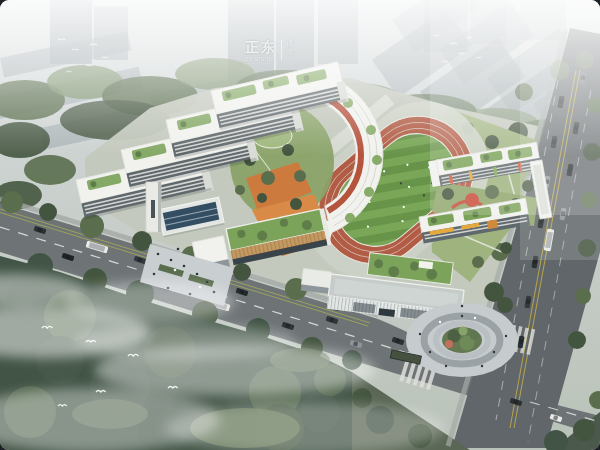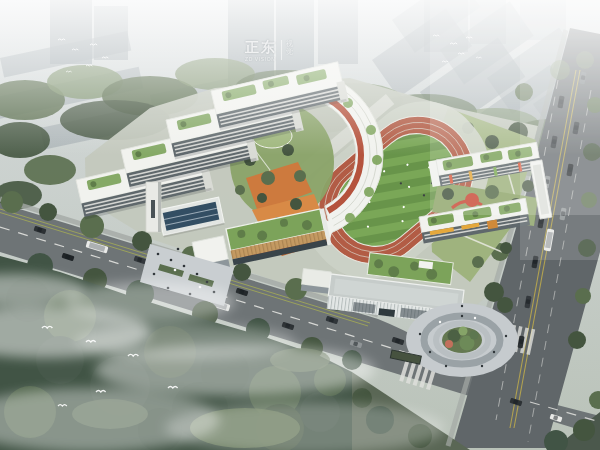--- a/index.html
+++ b/index.html
@@ -1,17 +1,17 @@
 <!DOCTYPE html>
 <html style="--sky-top: #d7dcde; --sky-bottom: #b9c2b8; --city-block: #9aa4a9; --building-white: #f1f2ee; --facade-dark: #5f686c; --roof-green: #7ca35a; --track-red: #b25c45; --field-green-light: #7aa757; --field-green-dark: #68944a; --lawn: #9fb37e; --courtyard-orange: #cd7a3e; --accent-red: #b14a33; --awning-yellow: #e5a83c; --wood: #c49a62; --glass-blue: #334e63; --water-blue: #8fb4c9; --road: #6e7476; --road-dark: #606669; --paving: #c9ced1; --marking-white: #e9e9e5; --marking-yellow: #c6b04a; --tree-dark: #44553f; --tree-mid: #5a6e4e; --tree-light: #7a8f68; --forest-dark: #415445; --mist-white: #ffffff;"><head>
 <meta charset="utf-8">
 <style>
   html,body{margin:0;padding:0;background:#1d2226;}
   .stage{position:relative;width:600px;height:450px;overflow:hidden;
-         font-family:"Liberation Sans",sans-serif;}
+         font-family:"Liberation Sans",sans-serif;border-radius:9px;}
   .stage svg{display:block;}
   
   .fW{fill:var(--building-white,#f1f2ee);} .fF{fill:var(--facade-dark,#5f686c);}
   .fG{fill:var(--roof-green,#7ca35a);}     .fT{fill:var(--track-red,#b25c45);}
   .fLawn{fill:var(--lawn,#9fb37e);}        .fRoad{fill:var(--road,#6e7476);}
   .fRoadD{fill:var(--road-dark,#606669);}  .fPav{fill:var(--paving,#c9ced1);}
   .fWood{fill:var(--wood,#c49a62);}        .fGlass{fill:var(--glass-blue,#334e63);}
   .fWater{fill:var(--water-blue,#8fb4c9);} .fTd{fill:var(--tree-dark,#44553f);}
   .fTm{fill:var(--tree-mid,#5a6e4e);}      .fTl{fill:var(--tree-light,#7a8f68);}
   .fFor{fill:var(--forest-dark,#415445);}  .fCity{fill:var(--city-block,#9aa4a9);}

